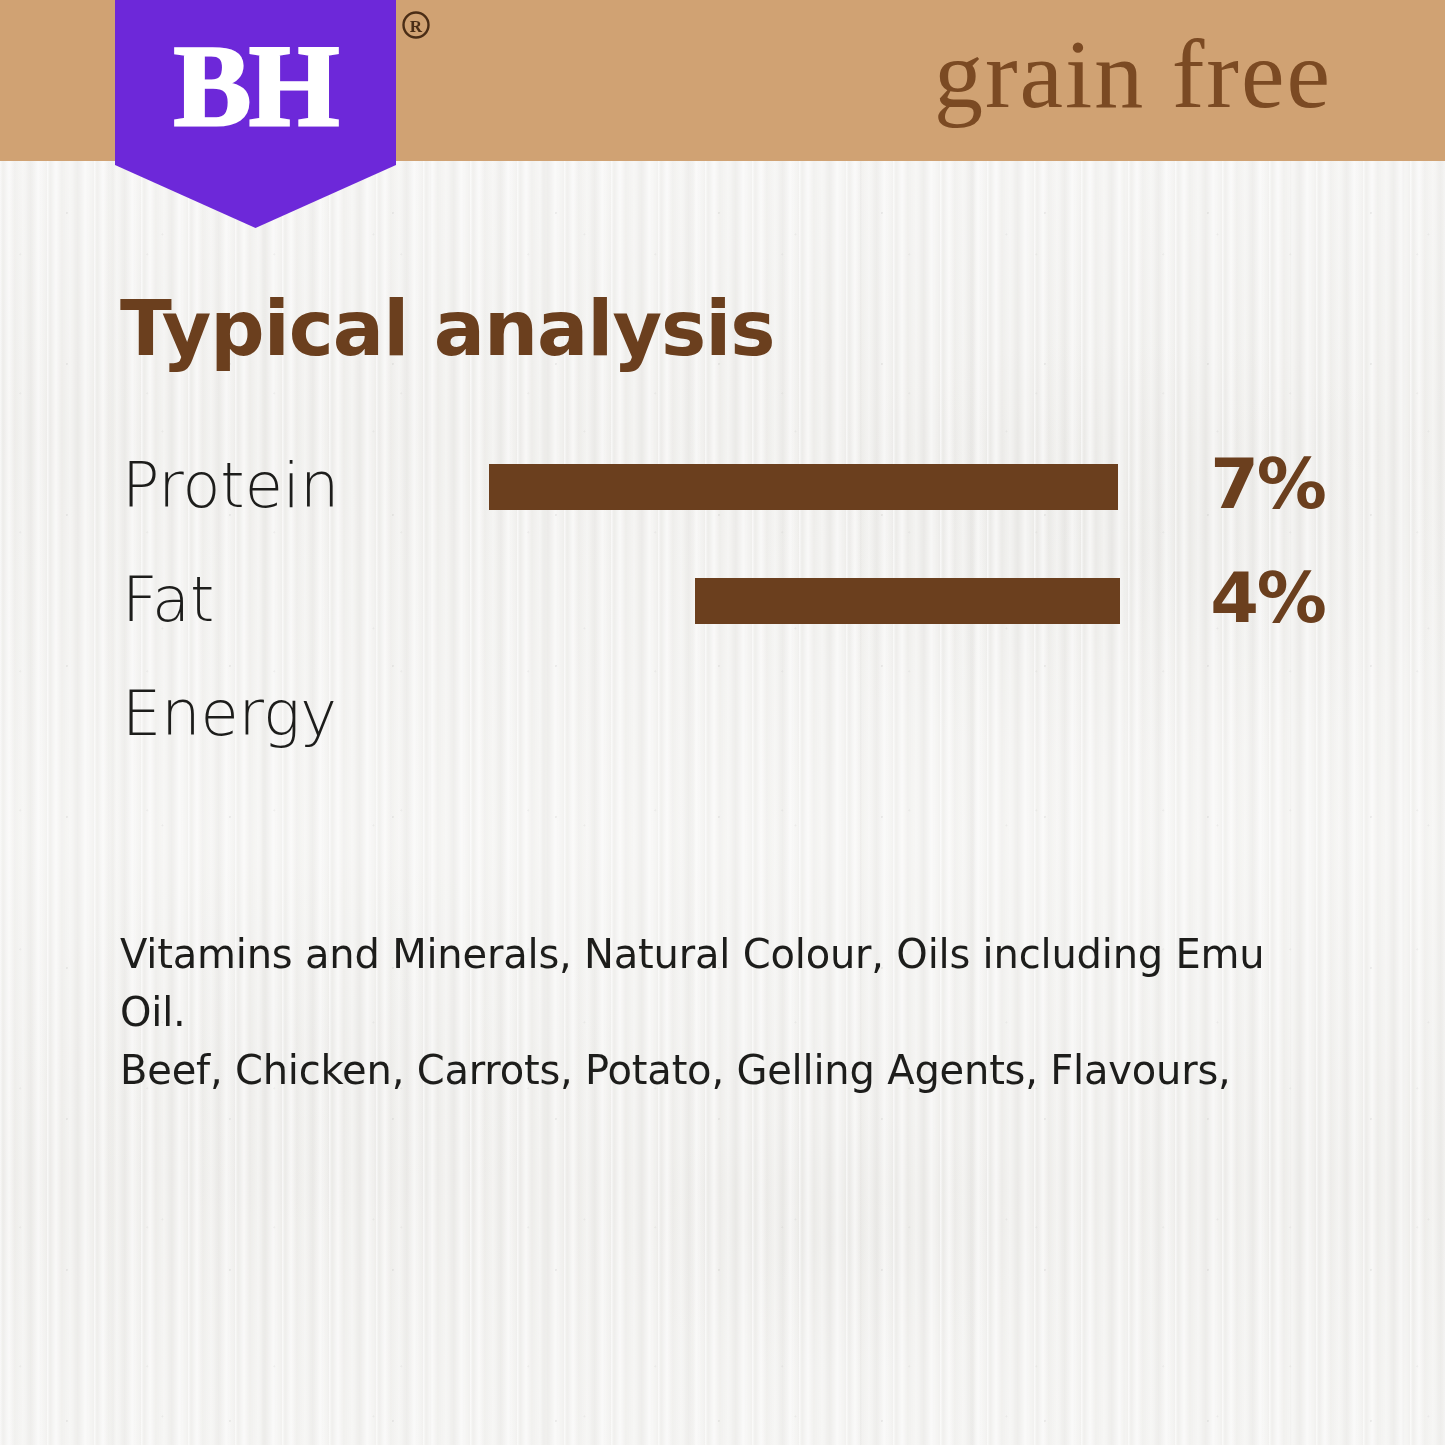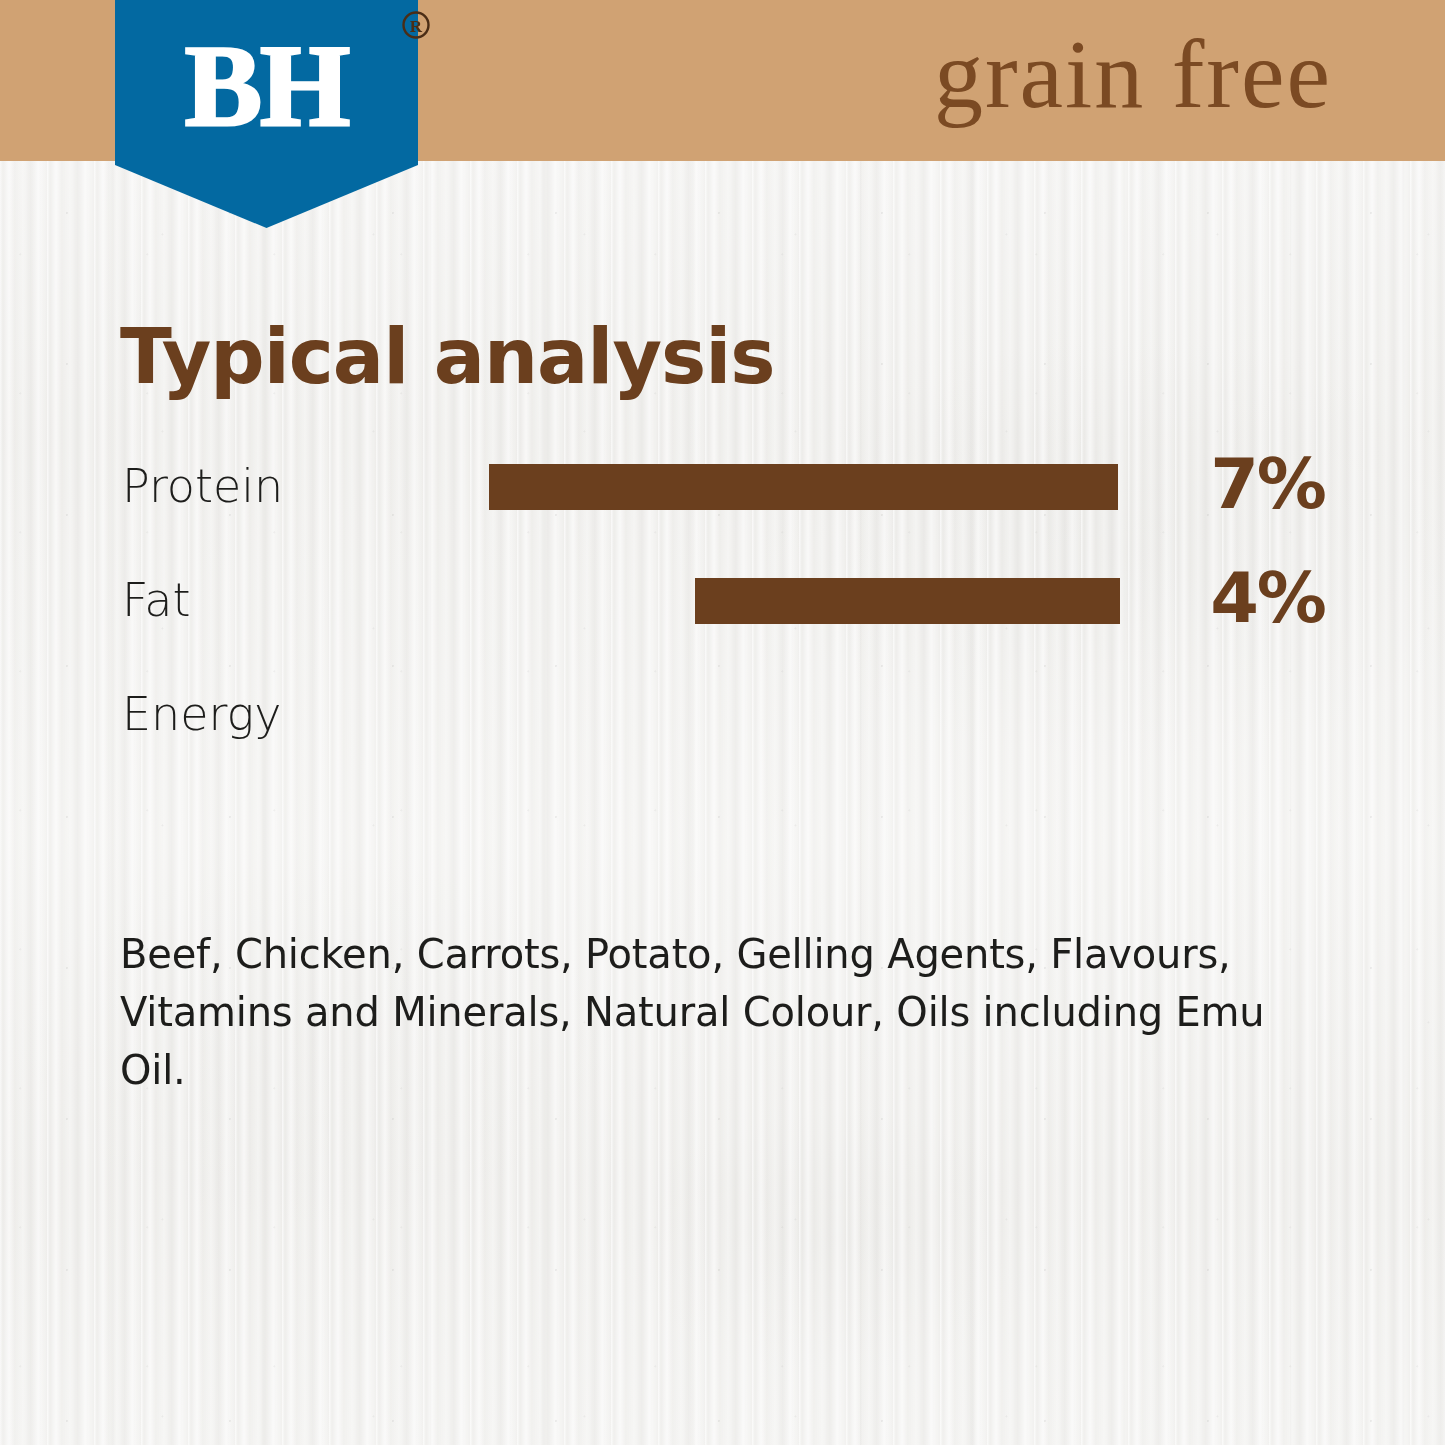--- a/index.html
+++ b/index.html
@@ -66,23 +66,23 @@
     position: absolute;
     left: 0; top: 0;
     width: 1445px;
     height: 161px;
   }
 
   .brand-badge {
     position: absolute;
     left: 115px;
     top: 0;
-    width: 303px;
+    width: 281px;
     height: 228px;
-    background: #0369a1;
+    background: #6d28d9;
     clip-path: polygon(0 0, 100% 0, 100% 72.4%, 50% 100%, 0 72.4%);
     display: flex;
     align-items: flex-start;
     justify-content: center;
   }
   .brand-badge .bh {
     margin-top: 28px;
     font-family: "Liberation Serif", "DejaVu Serif", serif;
     font-weight: 700;
     font-size: 116px;
@@ -116,41 +116,41 @@
   
   .section-heading {
     position: absolute;
     left: 120px;
     color: #6b3f1e;
     font-family: "DejaVu Sans", sans-serif;
     font-weight: 700;
     letter-spacing: -1px;
     white-space: nowrap;
   }
-  .heading-analysis { top: 284px; font-size: 76px; margin-top: 28px; }
+  .heading-analysis { top: 284px; font-size: 76px; }
   .heading-ingredients { top: 812px; font-size: 76px; }
 
   .analysis-table {
     position: absolute;
     left: 0;
     top: 430px;
     width: 1445px;
   }
   .nutrient-row {
     position: relative;
     height: 114px;
   }
   .nutrient-label {
     position: absolute;
     left: 122px;
     top: 50%;
     transform: translateY(-52%);
     font-family: "DejaVu Sans", sans-serif;
     font-weight: 300;
-    font-size: 46px;
+    font-size: 62px;
     color: #1d1d1b;
     letter-spacing: 0px;
     white-space: nowrap;
   }
   .nutrient-bar {
     position: absolute;
     top: 50%;
     transform: translateY(-50%);
     height: 46px;
     background: #6b3f1e;
@@ -223,17 +223,17 @@
     </div>
 
     <div class="nutrient-row">
       <span class="nutrient-label">Energy</span>
     </div>
 
   </div>
 
 
   <div class="ingredients-body">
+    <p>Vitamins and Minerals, Natural Colour, Oils including Emu Oil.</p>
     <p>Beef, Chicken, Carrots, Potato, Gelling Agents, Flavours,</p>
-    <p>Vitamins and Minerals, Natural Colour, Oils including Emu Oil.</p>
   </div>
 
 </div>
 
 </body></html>

